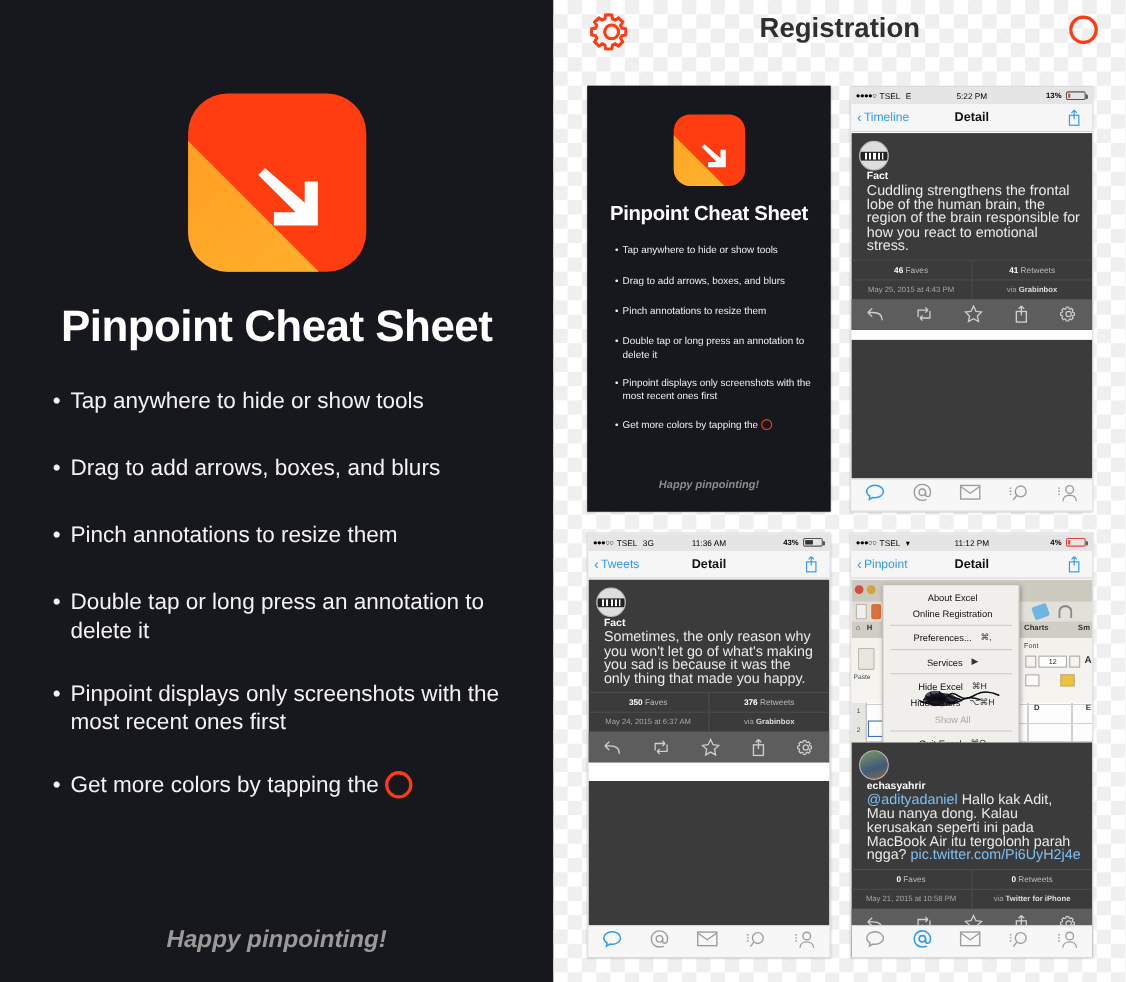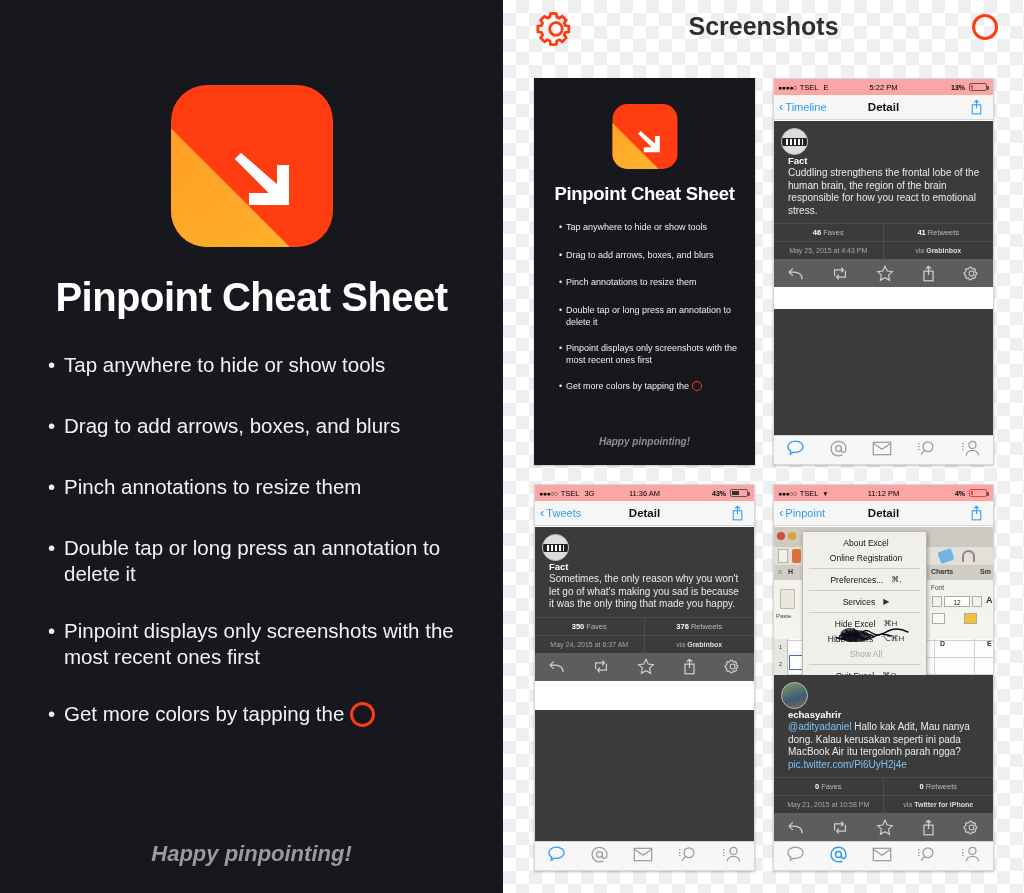--- a/index.html
+++ b/index.html
@@ -165,21 +165,21 @@
     vertical-align: -2px; margin-left: 3px;
   }
   .cs-foot {
     position: absolute; bottom: 17px; left: 0; right: 0; text-align: center;
     color: #8e8e8e; font-style: italic; font-weight: 700; font-size: 10px;
   }
 
   
   .ios-status {
     position: absolute; left: 0; right: 0; top: 0; height: 16px;
-    background: #fca5a5;
+    background: #e5e5e5;
     font-size: 7.5px; color: #000;
     display: flex; align-items: center;
   }
   .ios-status .dots { margin-left: 4px; letter-spacing: -0.5px; font-size: 7px; }
   .ios-status .carrier { margin-left: 3px; }
   .ios-status .net { margin-left: 5px; }
   .ios-status .clock { position: absolute; left: 0; right: 0; text-align: center; }
   .ios-status .batt-pct { position: absolute; right: 28px; font-weight: 700; font-size: 7px;}
   .ios-status .batt {
     position: absolute; right: 6px; top: 4px;
@@ -221,21 +221,21 @@
   .avatar .band-dark {
     position: absolute; left: 0; right: 0; top: 34%; height: 34%;
     background: #222;
   }
   .avatar .teeth {
     position: absolute; left: 16%; right: 16%; top: 38%; height: 26%;
     background: repeating-linear-gradient(90deg,#fff 0 2px,#222 2px 4px);
   }
   .tweet-text { margin-left: 7px; flex: 1 1 auto; }
   .tweet-name { font-size: 9.5px; font-weight: 700; color: #fff; line-height: 12px; }
-  .tweet-msg { font-size: 10px; color: #eaeaea; line-height: 12.5px; }
+  .tweet-msg { font-size: 13px; color: #eaeaea; line-height: 12.5px; }
   .tweet-msg .mention { color: #7fc0f2; }
   .tweet-msg .link { color: #7fc0f2; }
 
   .tweet-stats {
     display: flex; border-top: 1px solid #4d4d4d;
     font-size: 7.5px; color: #b9b9b9;
   }
   .tweet-stats > div {
     flex: 1 1 50%; text-align: center; padding: 4px 0;
   }
@@ -359,21 +359,21 @@
 
   <div class="right-panel">
 
     <div class="r-header">
       <div class="gear-btn">
         <svg width="42" height="42" viewBox="0 0 24 24" fill="none" stroke="#ff3b14" stroke-width="1.6">
           <path d="M12 8.4a3.6 3.6 0 100 7.2 3.6 3.6 0 000-7.2z"></path>
           <path d="M19.3 13.6l.1-1.6-.1-1.6-2-.4-.6-1.4 1.1-1.7-2.2-2.2-1.7 1.1-1.4-.6-.4-2-1.6-.1-1.6.1-.4 2-1.4.6-1.7-1.1L3.2 6.9 4.3 8.6l-.6 1.4-2 .4-.1 1.6.1 1.6 2 .4.6 1.4-1.1 1.7 2.2 2.2 1.7-1.1 1.4.6.4 2 1.6.1 1.6-.1.4-2 1.4-.6 1.7 1.1 2.2-2.2-1.1-1.7.6-1.4z"></path>
         </svg>
       </div>
-      <div class="title">Screenshots</div>
+      <div class="title">Registration</div>
       <div class="color-btn"></div>
     </div>
 
     <div class="grid">
 
       <div class="thumb cs-thumb">
         <div class="cs-icon">
           <div class="band"></div>
           <svg style="position:absolute;inset:0" viewBox="0 0 162 162">
             <path d="M70 68 L64 74 L98 108 L78 108 L78 120 L118 120 L118 80 L106 80 L106 100 Z" fill="#fff"></path>

